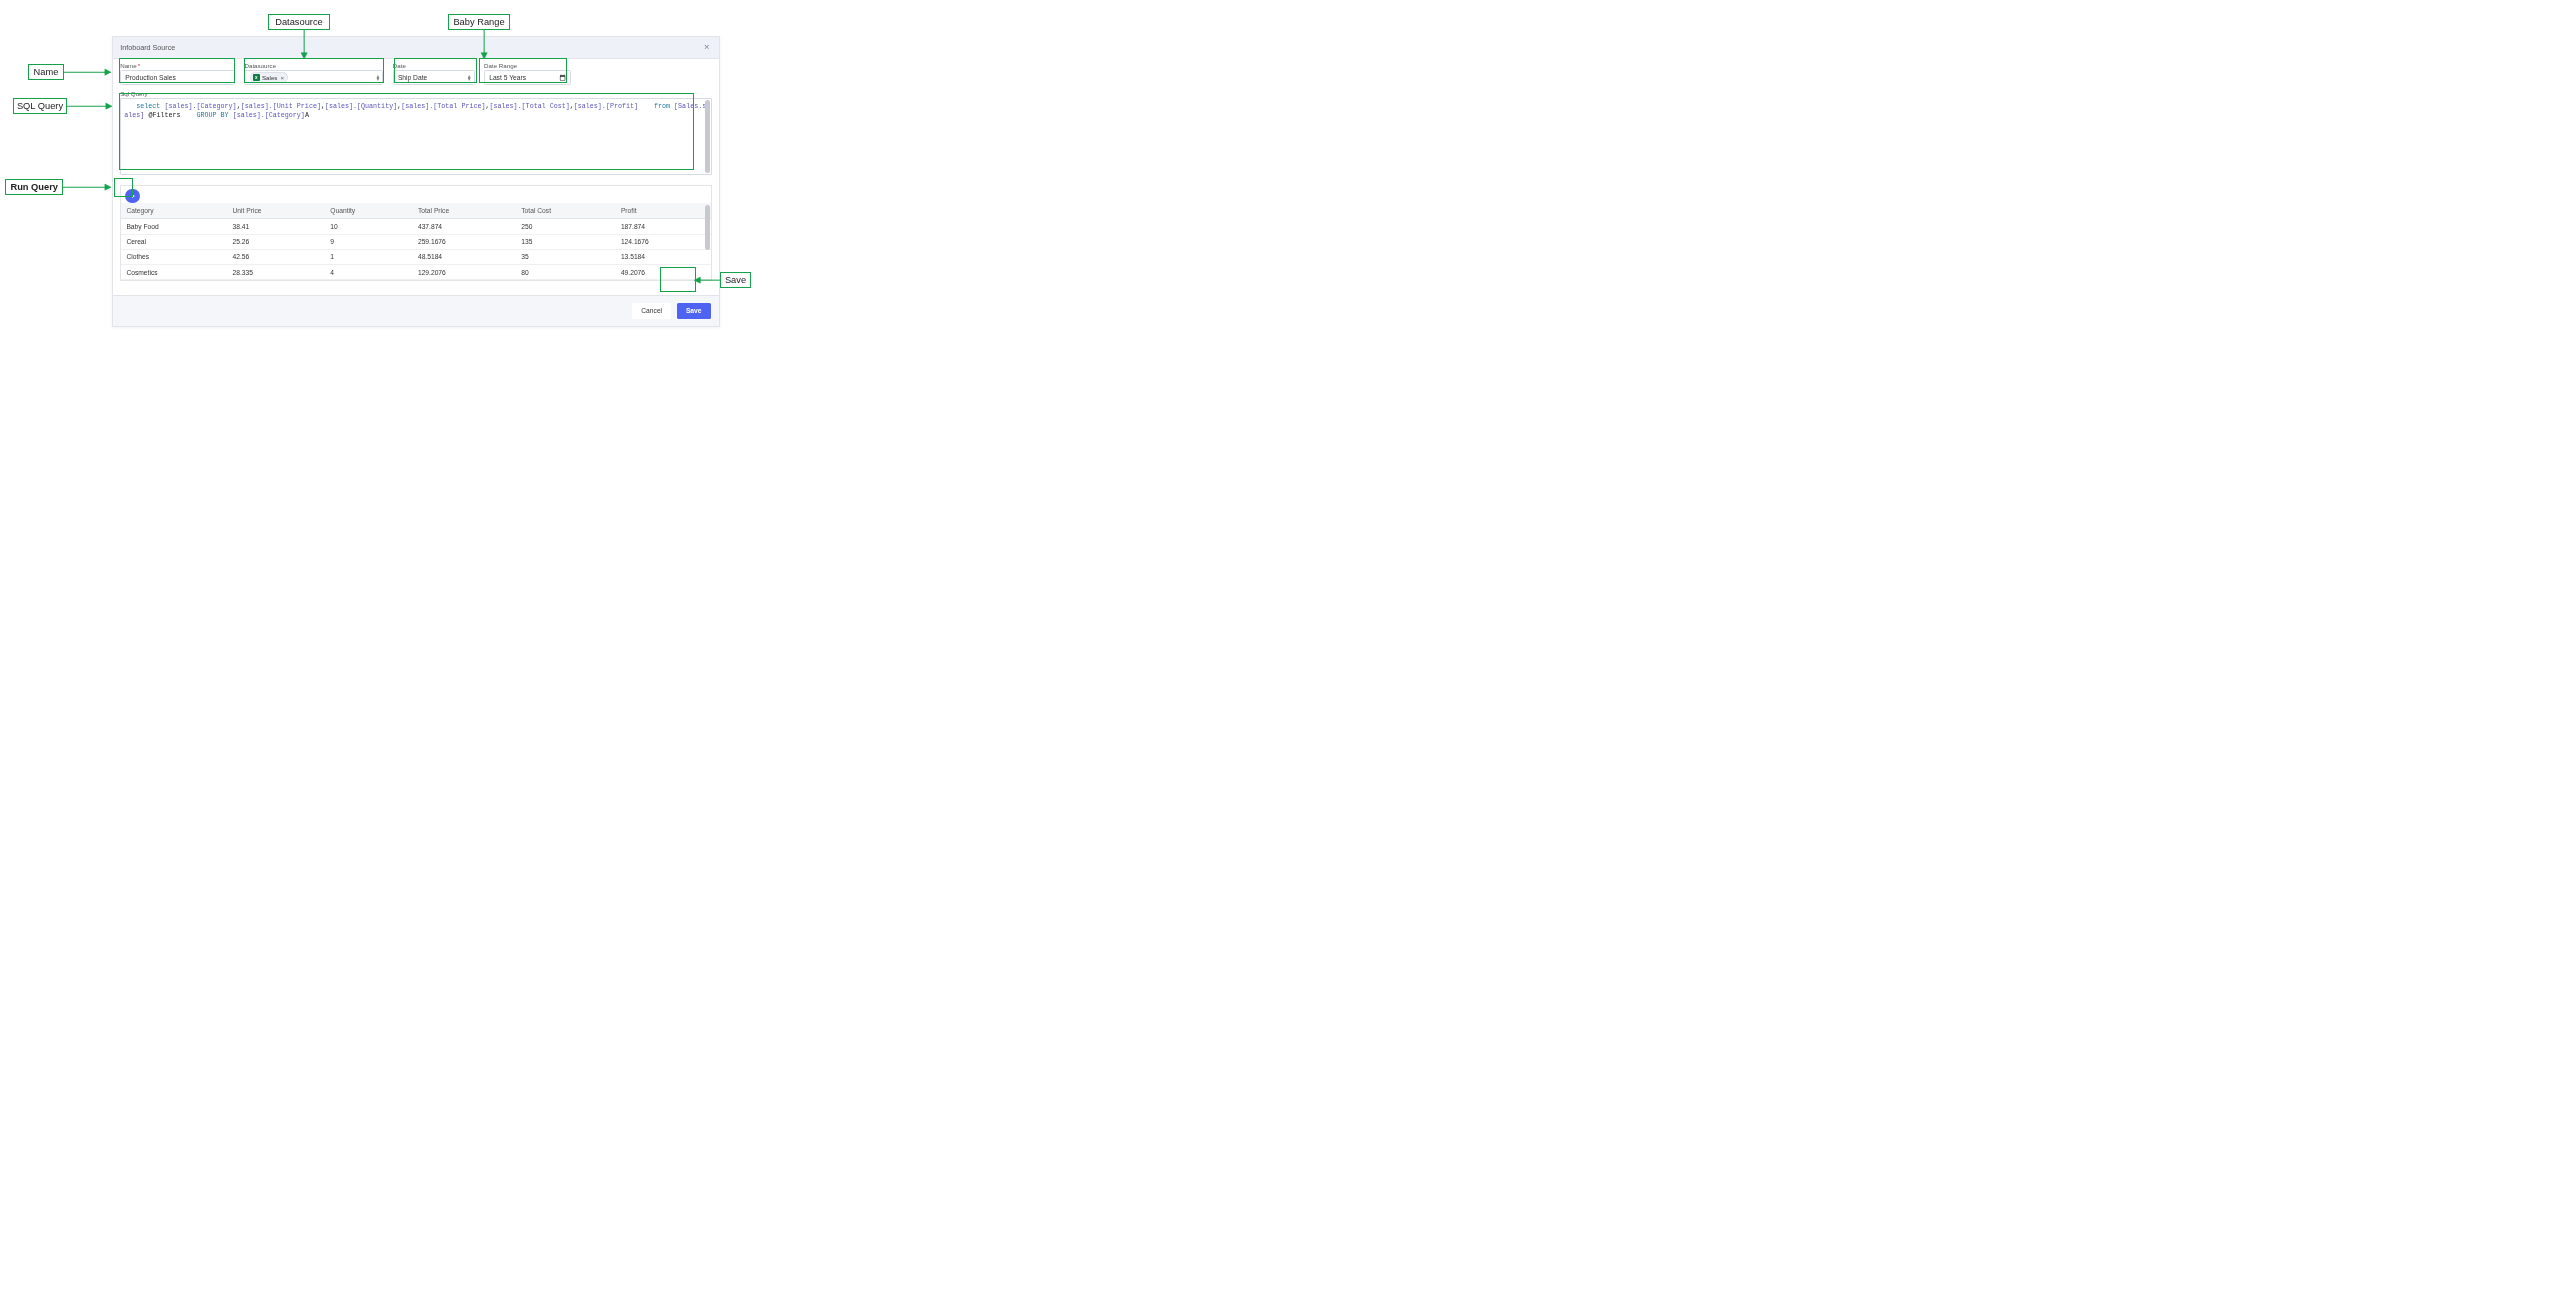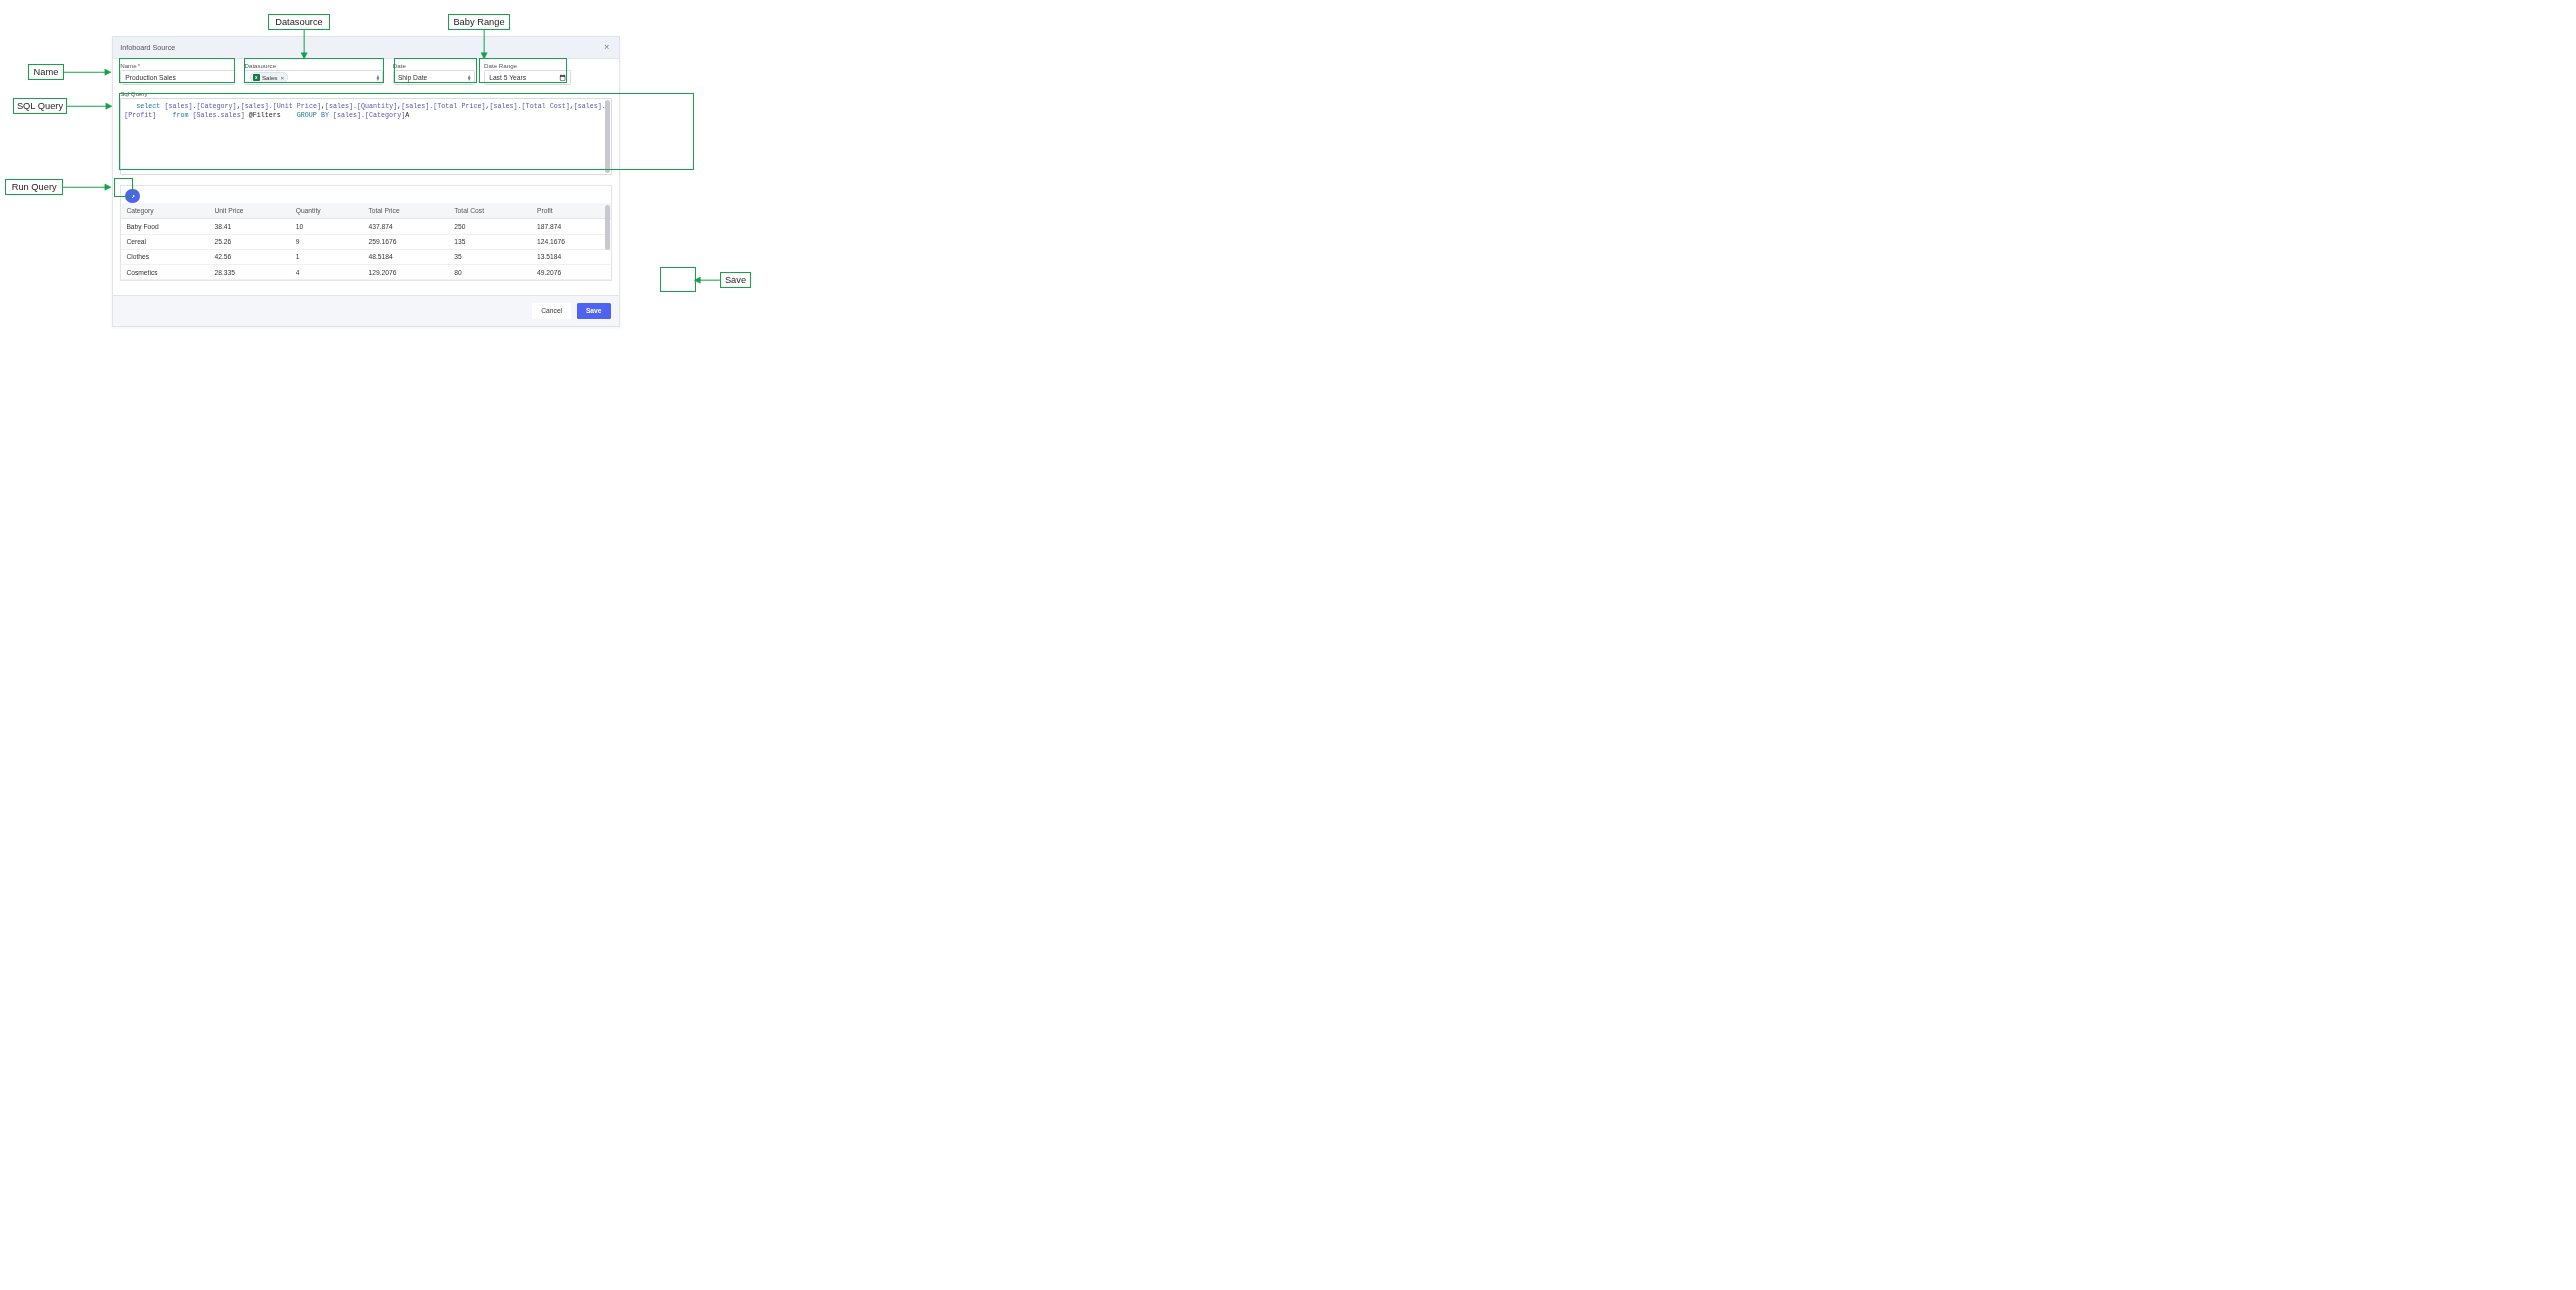--- a/index.html
+++ b/index.html
@@ -44,21 +44,21 @@
     position: absolute;
     border: 1px solid #14a24a;
     pointer-events: none;
   }
 
   
   .modal {
     position: absolute;
     left: 112px;
     top: 36px;
-    width: 508px;
+    width: 608px;
     border: 0.5px solid #e2e4ea;
     background: #fff;
     box-shadow: 0 1px 3.1px rgba(0,0,0,0.05);
   }
   .modal-header {
     background: #eef1f8;
     border-bottom: 0.5px solid #e2e4ea;
     padding: 5.2px 7.2px;
     display: flex;
     align-items: center;
@@ -409,21 +409,21 @@
   <line x1="0" y1="10" x2="82" y2="10"></line>
   <polygon points="92,10 80,4 80,16"></polygon>
 </svg>
 
 <div class="callout" style="left:13px; top:98px; width:54px; height:15.5px;">SQL Query</div>
 <svg class="arrow-svg" style="left:67px; top:101px; width:45px; height:10.3px;" viewBox="0 0 88 20" width="45" height="10.3">
   <line x1="0" y1="10" x2="78" y2="10"></line>
   <polygon points="88,10 76,4 76,16"></polygon>
 </svg>
 
-<div class="callout" style="left:5.2px; top:179px; width:58px; height:15.5px;">Run Query</div>
+<div class="callout" style="left:5.2px; top:179px; width:58px; height:15.5px;font-weight:bold;">Run Query</div>
 <svg class="arrow-svg" style="left:63px; top:182px; width:48px; height:10.3px;" viewBox="0 0 94 20" width="48" height="10.3">
   <line x1="0" y1="10" x2="84" y2="10"></line>
   <polygon points="94,10 82,4 82,16"></polygon>
 </svg>
 
 <div class="callout" style="left:720px; top:272px; width:31px; height:15.5px;">Save</div>
 <svg class="arrow-svg" style="left:694px; top:275px; width:26px; height:10.3px;" viewBox="0 0 50 20" width="26" height="10.3">
   <line x1="50" y1="10" x2="10" y2="10"></line>
   <polygon points="0,10 12,4 12,16"></polygon>
 </svg>

